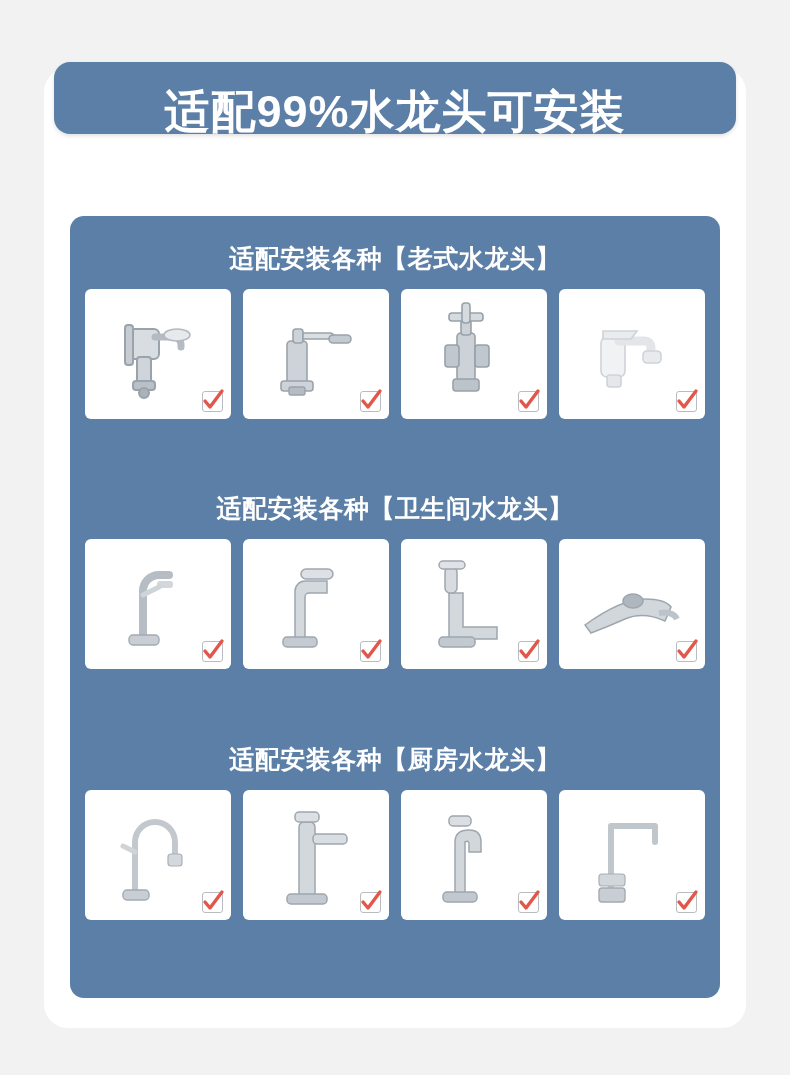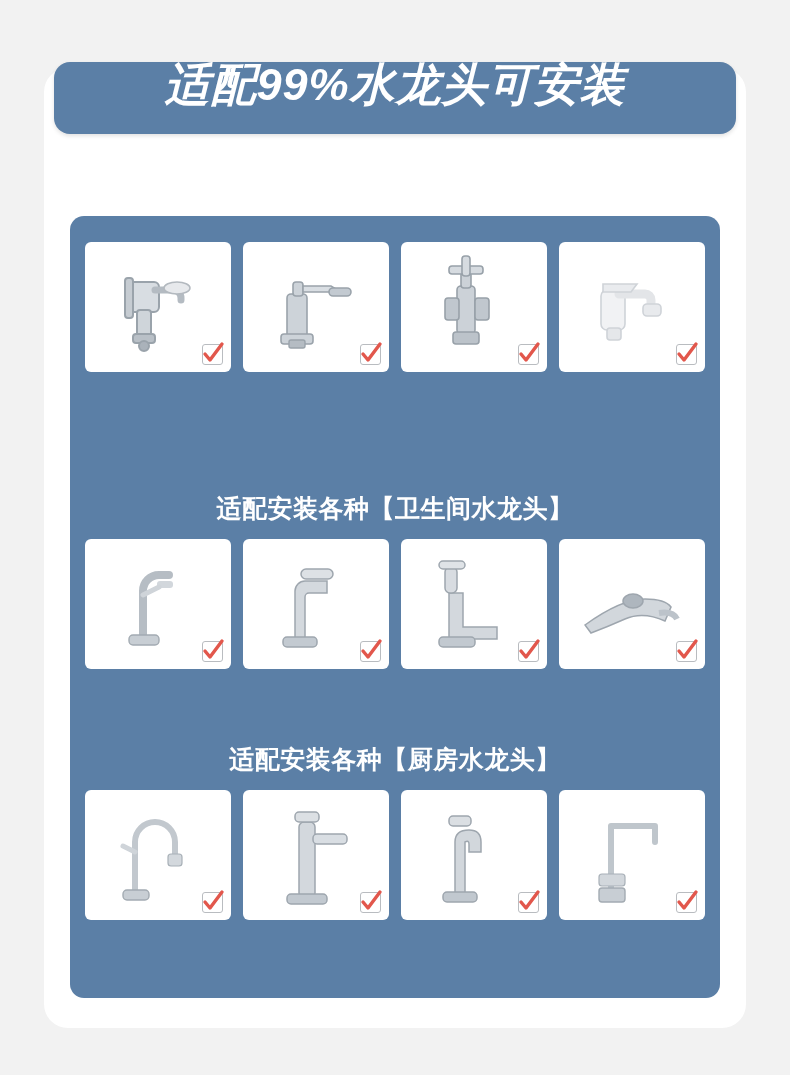--- a/index.html
+++ b/index.html
@@ -33,24 +33,23 @@
   
   .banner {
     position: absolute;
     left: 54px;
     top: 62px;
     width: 682px;
     height: 72px;
     background: #5b7fa6;
     border-radius: 16px;
     display: flex;
-    align-items: flex-start;
+    align-items: flex-end;
     justify-content: center;
     box-shadow: 0 2px 4px rgba(0,0,0,0.12);
-    font-style: italic;
   }
   .banner-text {
     color: #ffffff;
     font-size: 45px;
     font-weight: bold;
     letter-spacing: 1px;
     line-height: 1;
     white-space: nowrap;
   }
   .subtitle {
@@ -133,20 +132,21 @@
   <div class="card"></div>
 
   <div class="banner">
     <span class="banner-text">适配99%水龙头可安装</span>
   </div>
 
 
   <div class="blue-panel">
 
     <div class="section" style="top:26px;">
+      <div class="section-title">适配安装各种【老式水龙头】</div>
       <div class="row">
 
         <div class="tile">
           <svg viewBox="0 0 146 130">
             <g fill="none" stroke="#9aa3ab" stroke-width="2">
               <rect x="44" y="40" width="30" height="30" rx="5" fill="#d8dde2"></rect>
               <rect x="40" y="36" width="8" height="40" rx="3" fill="#c6ccd2"></rect>
               <path d="M70 48 h18 a8 8 0 0 1 8 8 v2" fill="none" stroke="#b4bbc2" stroke-width="7" stroke-linecap="round"></path>
               <rect x="52" y="68" width="14" height="26" rx="3" fill="#cfd5da"></rect>
               <rect x="48" y="92" width="22" height="9" rx="3" fill="#b9c0c7"></rect>

